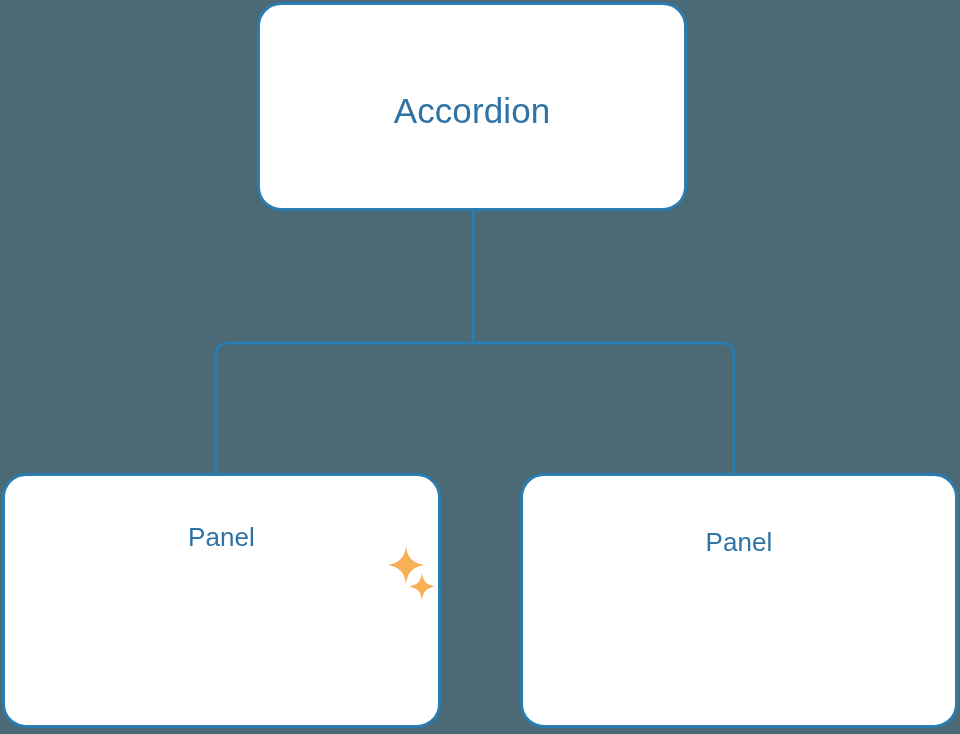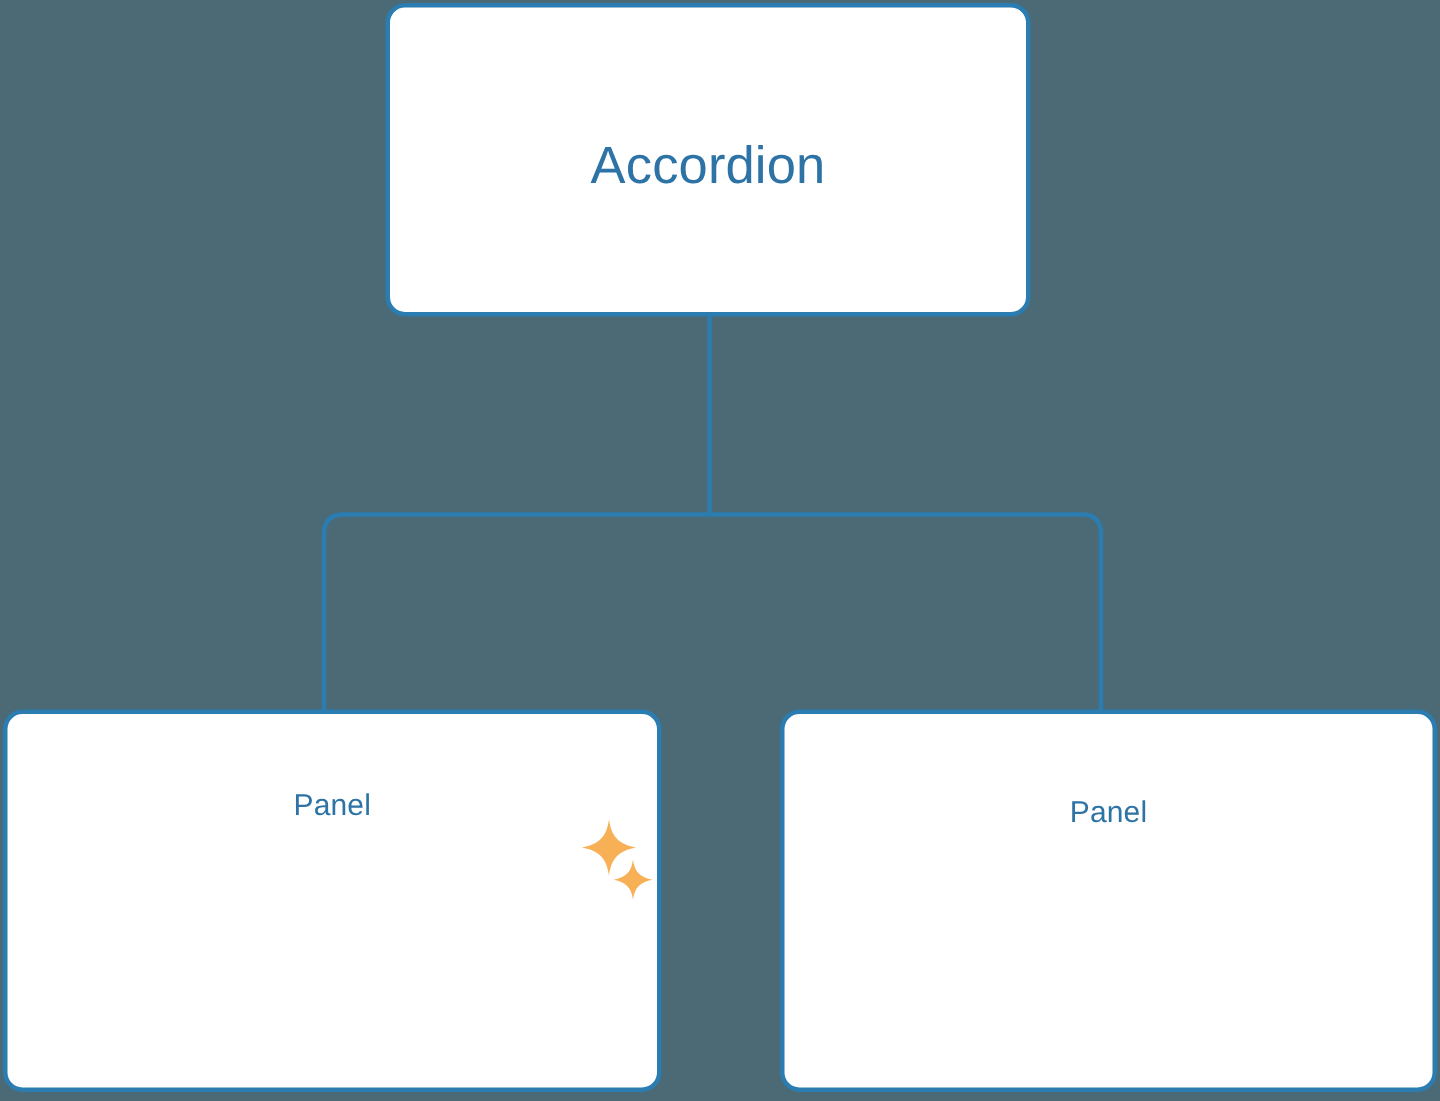--- a/index.html
+++ b/index.html
@@ -33,21 +33,21 @@
     z-index: 1;
     pointer-events: none;
   }
 
   
   .node-card {
     position: absolute;
     z-index: 2;
     background: #ffffff;
     border: 3px solid #2b7cb0;
-    border-radius: 13px;
+    border-radius: 24px;
     box-sizing: border-box;
   }
 
   .node-title {
     color: #2e73a5;
     font-weight: 400;
     text-align: center;
     letter-spacing: 0.1px;
     white-space: nowrap;
   }
@@ -78,21 +78,21 @@
   #node-panel-right {
     left: 520px;
     top: 473px;
     width: 438px;
     height: 255px;
   }
   .panel-node .node-title {
     position: absolute;
     left: 0;
     right: 0;
-    font-size: 20px;
+    font-size: 26px;
     line-height: 36px;
   }
   #node-panel-left .node-title { top: 43px; }
   #node-panel-right .node-title { top: 48px; }
 
   
   .prop-pill {
     position: absolute;
     display: flex;
     align-items: stretch;

